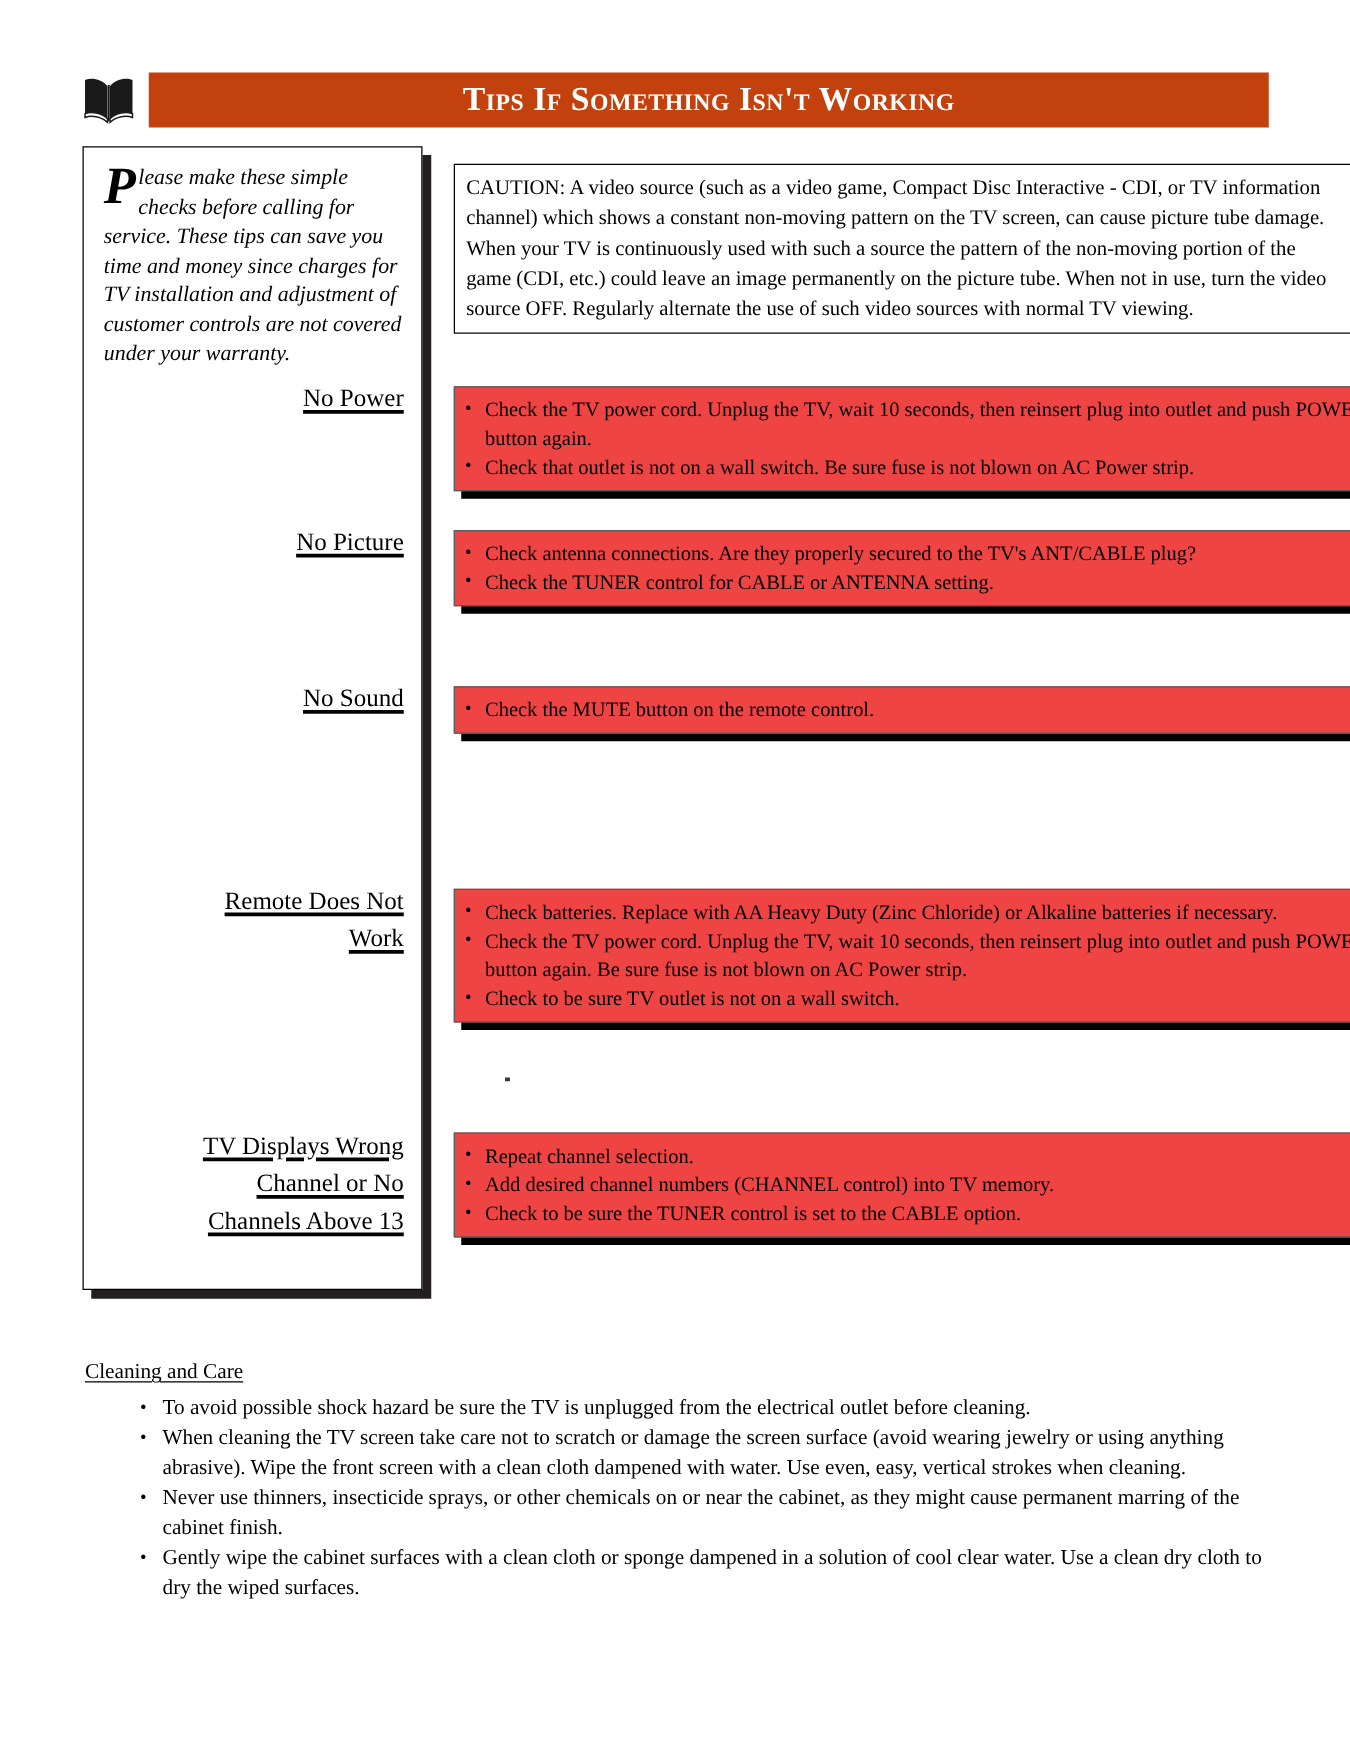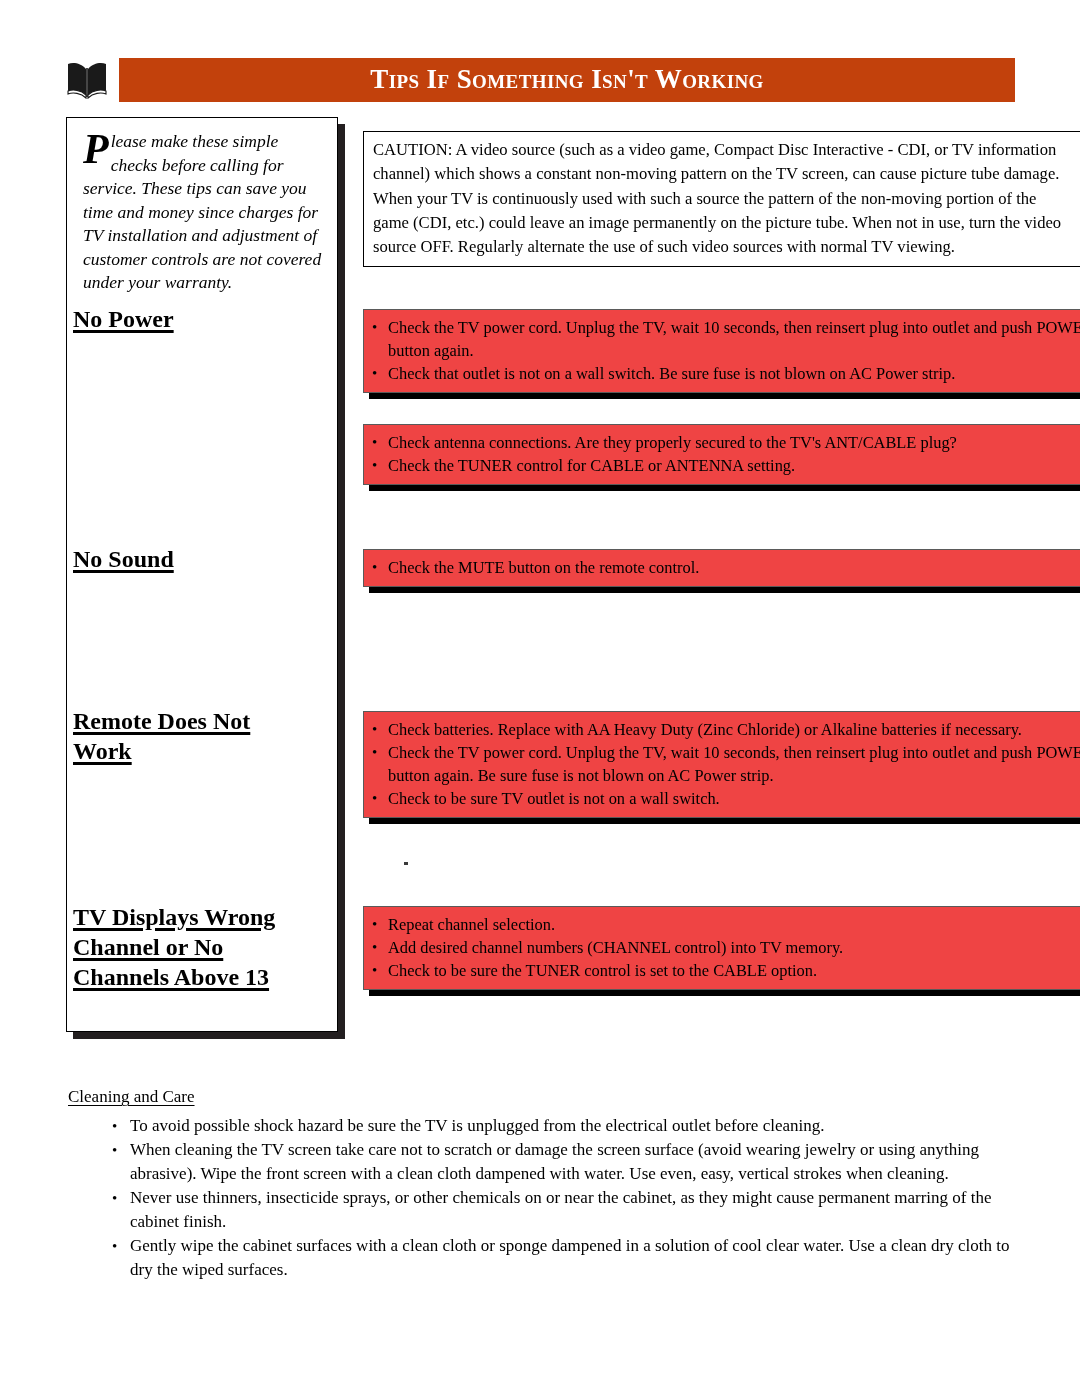--- a/index.html
+++ b/index.html
@@ -84,23 +84,23 @@
     font-weight: bold;
     padding-right: 2px;
     padding-top: 2px;
     font-family: "Liberation Serif", "DejaVu Serif", serif;
   }
 
   .section-heading {
     position: absolute;
     right: 14px;
     width: 250px;
-    text-align: left;
-    font-size: 24px;
-    font-weight: bold;
+    text-align: right;
+    font-size: 20px;
+    font-weight: normal;
     line-height: 30px;
   }
   .section-heading span.hl {
     text-decoration: underline;
     text-decoration-thickness: 2.5px;
     text-underline-offset: 3px;
   }
 
   
   #caution-box {
@@ -223,20 +223,23 @@
 <div id="left-column">
 
   <div id="intro-paragraph">
     <span class="dropcap">P</span><span>lease make these simple checks before calling for service. These tips can save you time and money since charges for TV installation and adjustment of customer controls are not covered under your warranty.</span>
   </div>
 
   <div class="section-heading" style="top:186px;">
     <span class="hl">No Power</span>
   </div>
 
+  <div class="section-heading" style="top:301px;">
+    <span class="hl">No Picture</span>
+  </div>
 
   <div class="section-heading" style="top:426px;">
     <span class="hl">No Sound</span>
   </div>
 
   <div class="section-heading" style="top:588px;">
     <span class="hl">Remote Does Not</span><br>
     <span class="hl">Work</span>
   </div>
 

